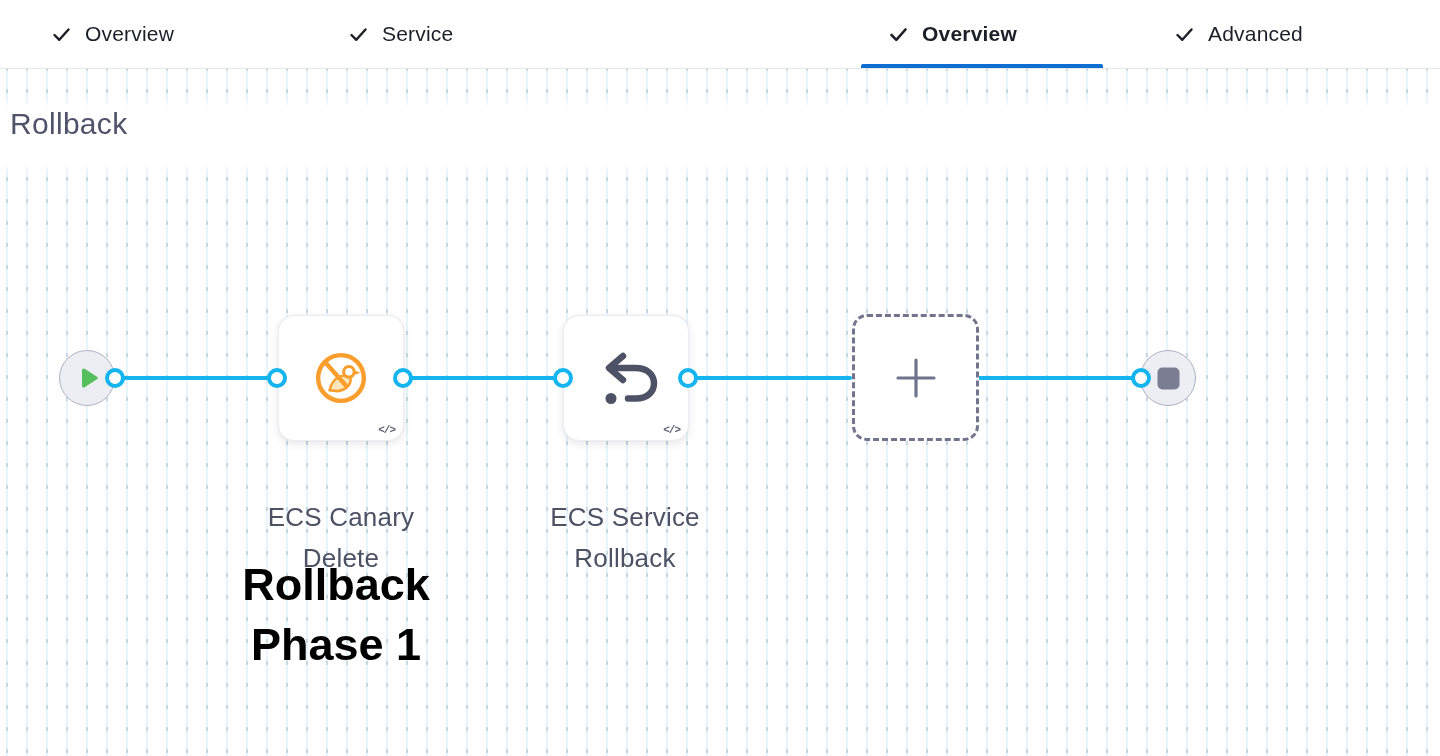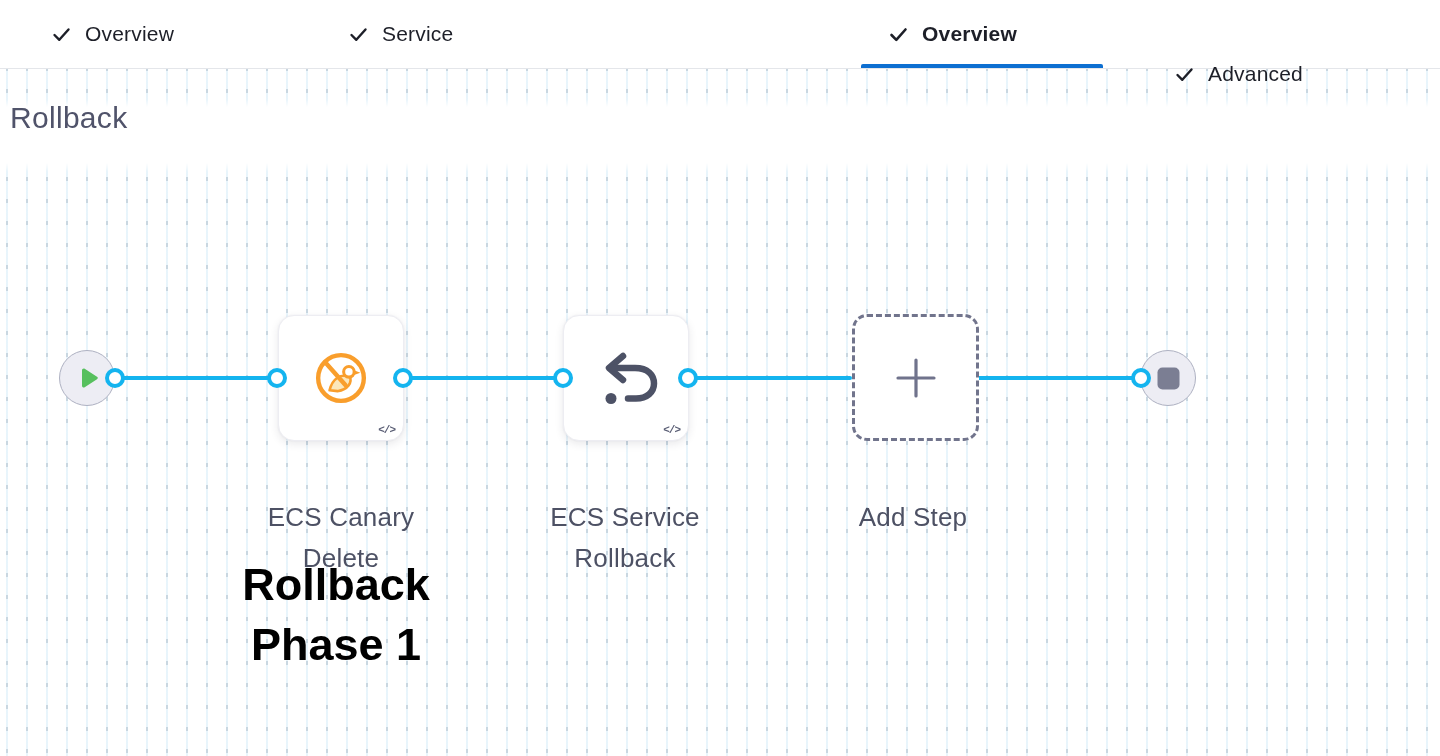--- a/index.html
+++ b/index.html
@@ -32,21 +32,21 @@
     letter-spacing: 0.2px;
     color: #1d1f28;
     cursor: pointer;
     white-space: nowrap;
   }
   .tab .check { display: flex; align-items: center; }
   .tab-overview    { left: 51px; }
   .tab-service     { left: 348px; }
   .tab-environment { left: 600px; }
   .tab-execution   { left: 888px; font-weight: 700; }
-  .tab-advanced    { left: 1174px; margin-top: 40px; }
+  .tab-advanced    { left: 1174px; }
   .active-underline {
     position: absolute;
     left: -27px;
     bottom: 0;
     width: 242px;
     height: 4px;
     background: #0d6fd1;
     border-radius: 2px 2px 0 0;
   }
 
@@ -65,21 +65,21 @@
       
       radial-gradient(ellipse 2px 3.2px at 1px 11px, #c9d7e1 68%, rgba(201,215,225,0) 72%),
       
       linear-gradient(to right, rgba(205,232,247,0.45) 0px, rgba(205,232,247,0.45) 2px, rgba(205,232,247,0) 2px);
     background-size: 100% 100%, 20px 22px, 20px 22px;
     background-position: 0 0, 6px 11px, 6px 0;
   }
 
   .section-title {
     position: absolute;
-    left: 10px; top: 32px;
+    left: 10px; top: 38px;
     font-size: 30px;
     font-weight: 500;
     letter-spacing: 0.3px;
     color: #50536a;
   }
 
   
   .edge {
     position: absolute;
     top: 307px;
@@ -284,17 +284,16 @@
 
   <div class="port port-1"></div>
   <div class="port port-2"></div>
   <div class="port port-3"></div>
   <div class="port port-4"></div>
   <div class="port port-5"></div>
   <div class="port port-6"></div>
 
   <div class="step-label step-label-1">ECS Canary Delete</div>
   <div class="step-label step-label-2">ECS Service Rollback</div>
-  <div class="step-label step-label-add">Add Step</div>
 
   <div class="phase-annotation phase-annotation-1">Rollback Phase 1</div>
 
 </div>
 
 </body></html>

